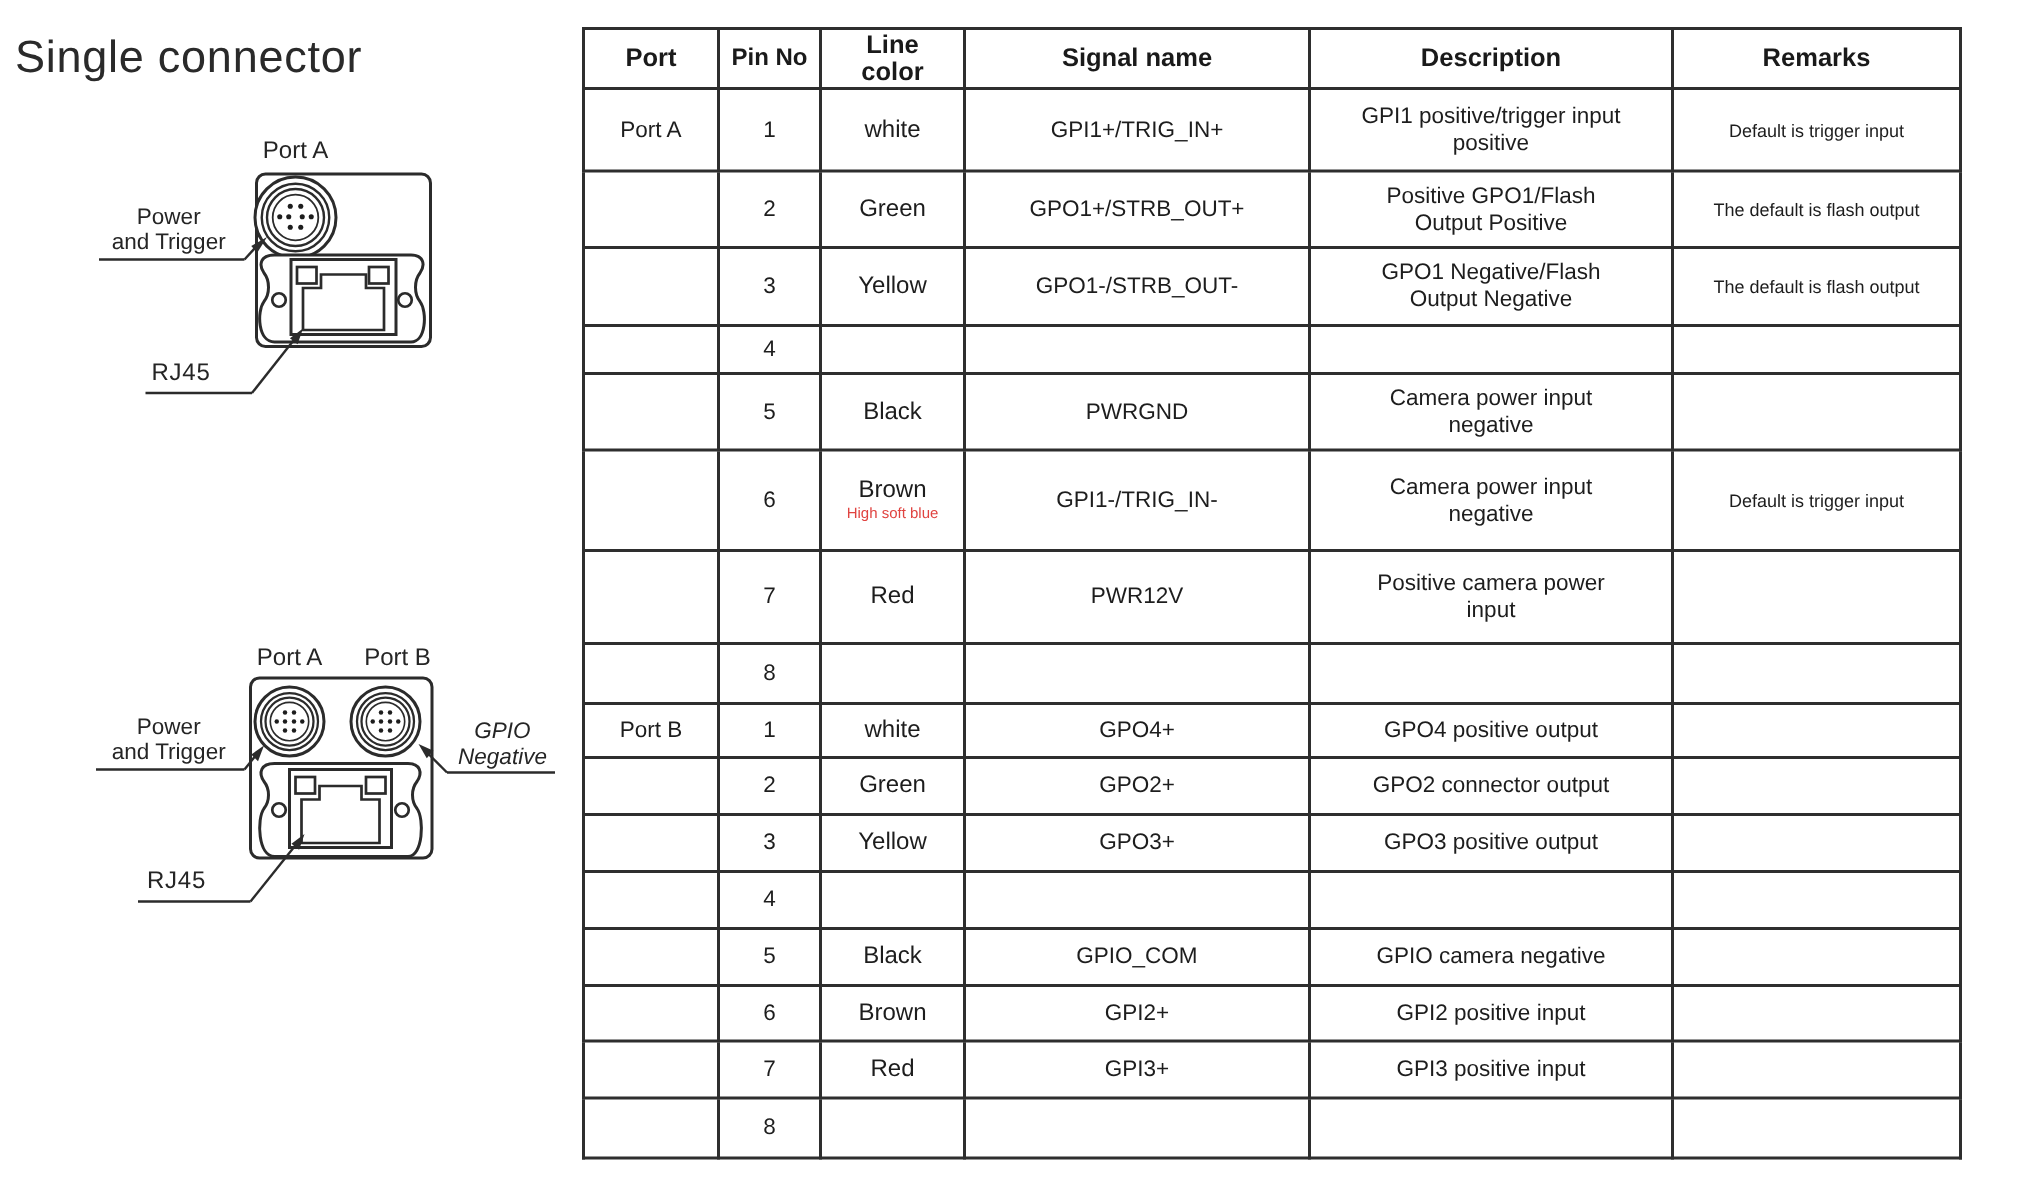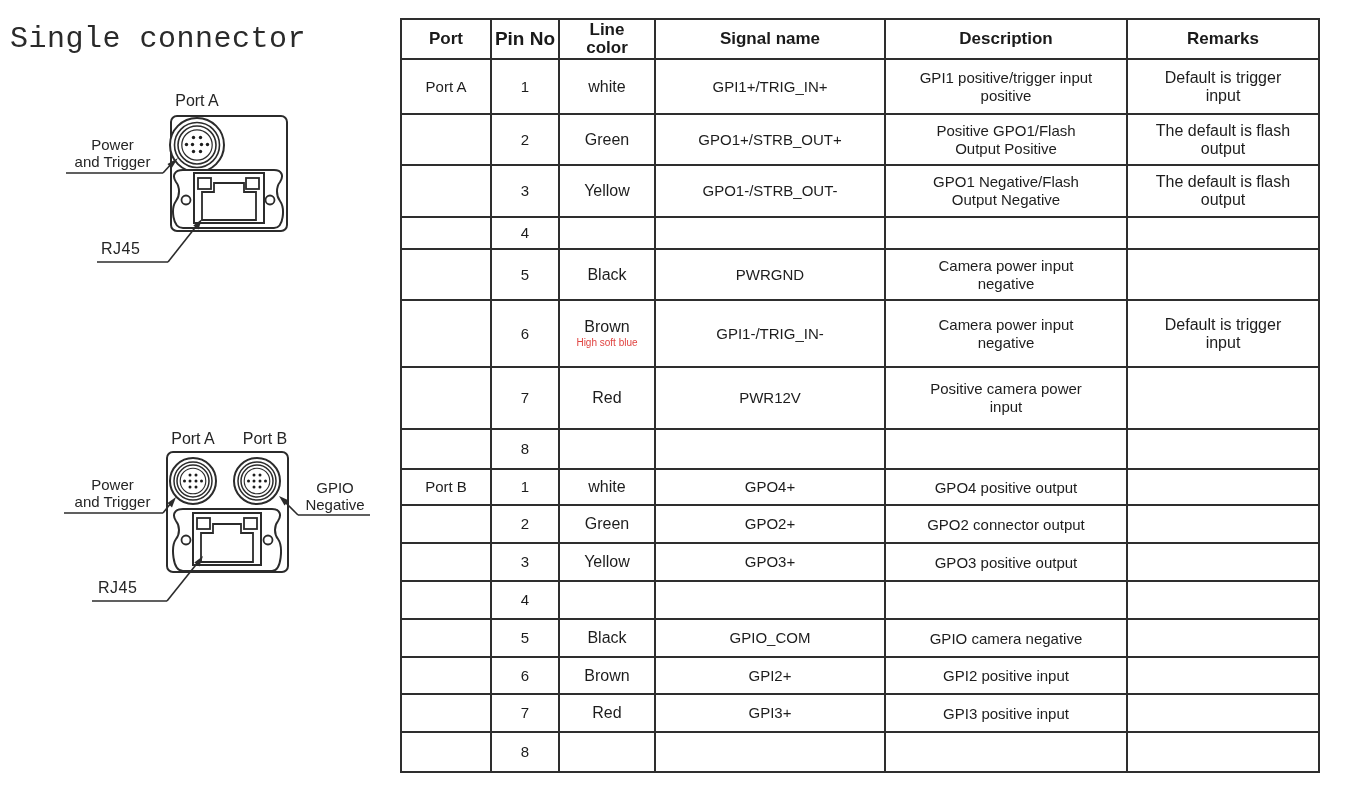--- a/index.html
+++ b/index.html
@@ -7,53 +7,53 @@
   body { font-family: "Liberation Sans", sans-serif; color: #1d1d1d; }
   .page {
     position: relative;
     width: 1362px;
     height: 787px;
     background: #ffffff;
     overflow: hidden;
   }
   .diagram-svg { position: absolute; left: 0; top: 0; }
   .lbl { position: absolute; color: #252525; }
-  .section-title { font-size: 30px; letter-spacing: 0.5px; color: #2a2a2a; font-family: Liberation Mono, monospace; }
+  .section-title { font-size: 30px; letter-spacing: 0.5px; color: #2a2a2a; }
   .port-lbl { font-size: 16px; text-align: center; }
   .two-line-lbl { font-size: 15px; text-align: center; line-height: 17px; }
   .rj45-lbl { font-size: 16px; letter-spacing: 0.5px; }
 
   table.pin-table {
     position: absolute;
-    left: 400px;
+    left: 388px;
     top: 18px;
     width: 918px;
     border-collapse: collapse;
     table-layout: fixed;
   }
   .pin-table th, .pin-table td {
     border: 2px solid #2e2e2e;
     text-align: center;
     vertical-align: middle;
     padding: 1px 2px;
     overflow: hidden;
   }
   .pin-table th { font-size: 17px; font-weight: bold; line-height: 18px; color: #1a1a1a; }
-  .pin-table th.hdr-pin { font-size: 19px; }
+  .pin-table th.hdr-pin { font-size: 16px; }
   .pin-table th .narrow { display: inline-block; max-width: 48px; }
   .pin-table td { font-size: 15px; line-height: 18px; }
   .col-port  { width: 90px; }
   .col-pin   { width: 68px; }
   .col-color { width: 96px; }
   .col-sig   { width: 230px; }
   .col-desc  { width: 242px; }
   .col-rem   { width: 192px; }
   td.cell-port { font-size: 15px; }
   td.cell-color { font-size: 16px; margin-top: 28px; }
-  td.cell-rem { font-size: 16px; }
+  td.cell-rem { font-size: 12px; }
   .desc-wrap { display: inline-block; max-width: 185px; vertical-align: middle; }
   .rem-wrap  { display: inline-block; max-width: 152px; vertical-align: middle; }
   .color-note { font-size: 10px; line-height: 14px; }
 </style>
 </head>
 <body>
 
 <div class="page">
 
   <svg class="diagram-svg" width="400" height="787" viewBox="0 0 400 787">
@@ -179,21 +179,21 @@
     <div>and Trigger</div>
   </div>
   <div class="lbl rj45-lbl" style="left:101px; top:240px;">RJ45</div>
 
   <div class="lbl port-lbl" style="left:159px; top:430px; width:68px;">Port A</div>
   <div class="lbl port-lbl" style="left:231px; top:430px; width:68px;">Port B</div>
   <div class="lbl two-line-lbl" style="left:50px; top:476px; width:125px;">
     <div>Power</div>
     <div>and Trigger</div>
   </div>
-  <div class="lbl two-line-lbl" style="left:292px; top:479px; width:86px;">
+  <div class="lbl two-line-lbl" style="left:292px; top:479px; width:86px;font-style:italic;">
     <div>GPIO</div>
     <div>Negative</div>
   </div>
   <div class="lbl rj45-lbl" style="left:98px; top:579px;">RJ45</div>
 
   <table class="pin-table">
     <colgroup>
       <col class="col-port">
         <col class="col-pin">
         <col class="col-color">

